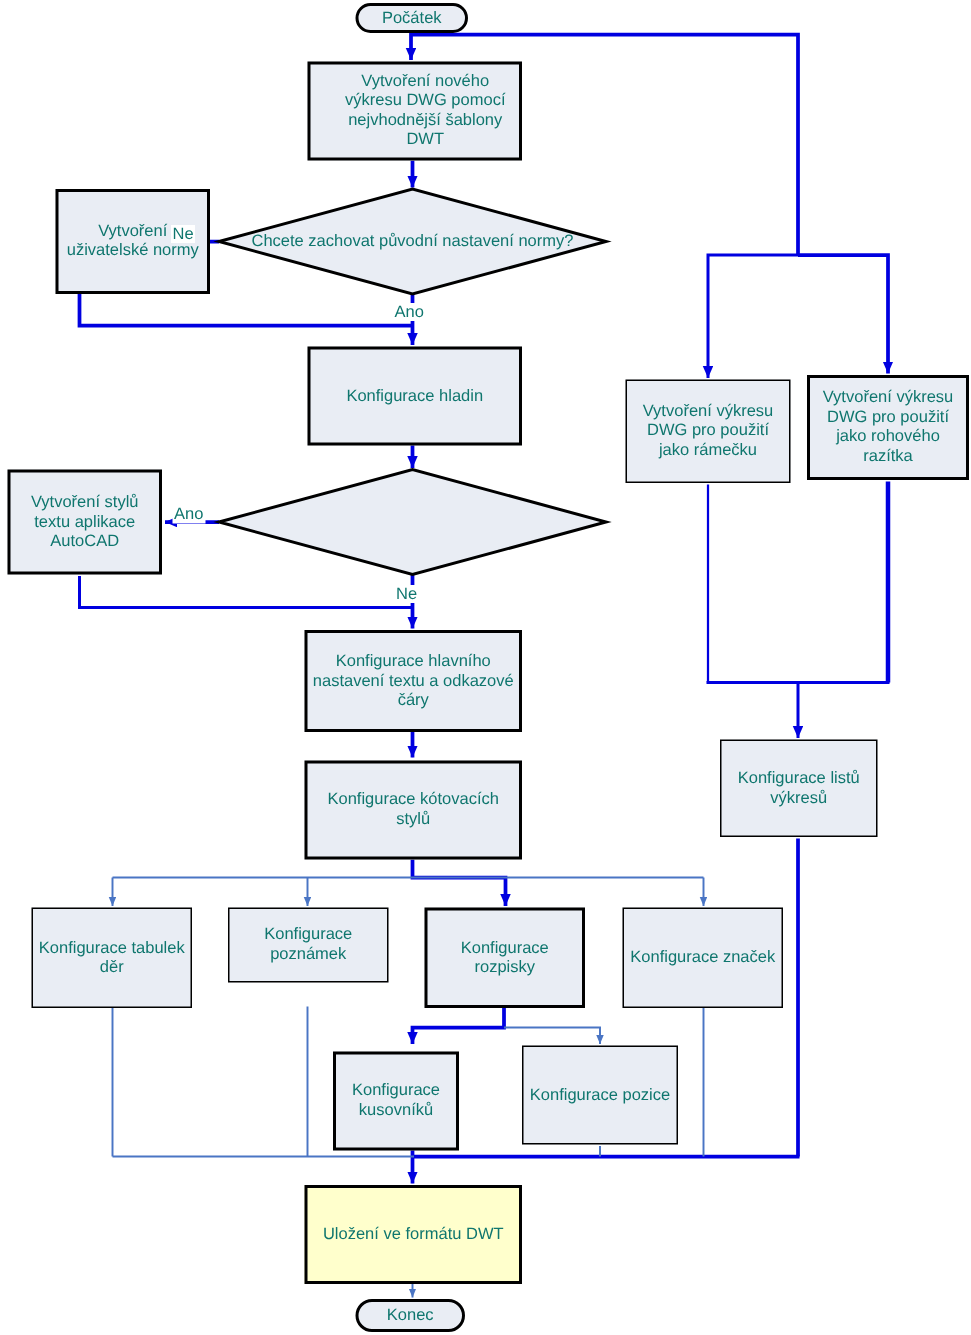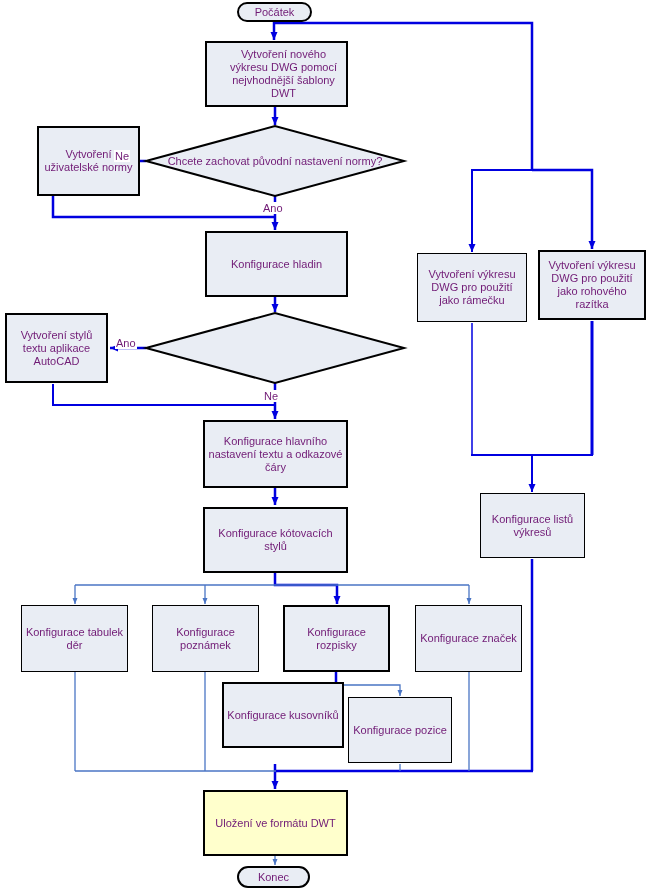--- a/index.html
+++ b/index.html
@@ -5,21 +5,21 @@
   :root{
     --primary-line:#0000E0;
     --secondary-line:#4A75C4;
     --node-fill:#E9EDF4;
     --highlight-fill:#FFFFCC;
     --border:#000000;
   }
   html,body{margin:0;padding:0;background:#fff;}
   #canvas{
     position:relative;width:647px;height:890px;background:#ffffff;
-    font-family:"Liberation Sans",sans-serif;color:#701a75;overflow:hidden;
+    font-family:"Liberation Sans",sans-serif;color:#0f766e;overflow:hidden;
   }
   #wires{position:absolute;left:0;top:0;z-index:1;}
   .b{stroke:var(--primary-line);fill:none;}
   .t{stroke:var(--secondary-line);fill:none;}
   .diamond{stroke:var(--border);stroke-width:2;fill:var(--node-fill);}
   #mb path{fill:var(--primary-line);}
   #mt path{fill:var(--secondary-line);}
   .node{
     position:absolute;z-index:2;box-sizing:border-box;
     background:var(--node-fill);border:1px solid var(--border);
@@ -124,31 +124,31 @@
     <span>Konfigurace hlavního nastavení textu a odkazové čáry</span>
   </div>
 
   <div class="node thick" style="left:203px;top:507px;width:145px;height:66px;">
     <span>Konfigurace kótovacích stylů</span>
   </div>
 
   <div class="node" style="left:21px;top:605px;width:107px;height:67px;">
     <span>Konfigurace tabulek děr</span>
   </div>
-  <div class="node" style="left:152px;top:605px;width:107px;height:67px;">
+  <div class="node" style="left:152px;top:605px;width:107px;height:50px;">
     <span>Konfigurace poznámek</span>
   </div>
   <div class="node thick" style="left:283px;top:605px;width:107px;height:67px;">
     <span>Konfigurace rozpisky</span>
   </div>
   <div class="node" style="left:415px;top:605px;width:107px;height:67px;">
     <span>Konfigurace značek</span>
   </div>
 
-  <div class="node thick" style="left:222px;top:682px;width:122px;height:66px;">
+  <div class="node thick" style="left:222px;top:701px;width:84px;height:66px;">
     <span>Konfigurace kusovníků</span>
   </div>
   <div class="node" style="left:348px;top:697px;width:104px;height:66px;">
     <span>Konfigurace pozice</span>
   </div>
 
   <div class="node" style="left:417px;top:253px;width:110px;height:69px;">
     <span>Vytvoření výkresu DWG pro použití jako rámečku</span>
   </div>
   <div class="node thick" style="left:538px;top:250px;width:108px;height:70px;">

